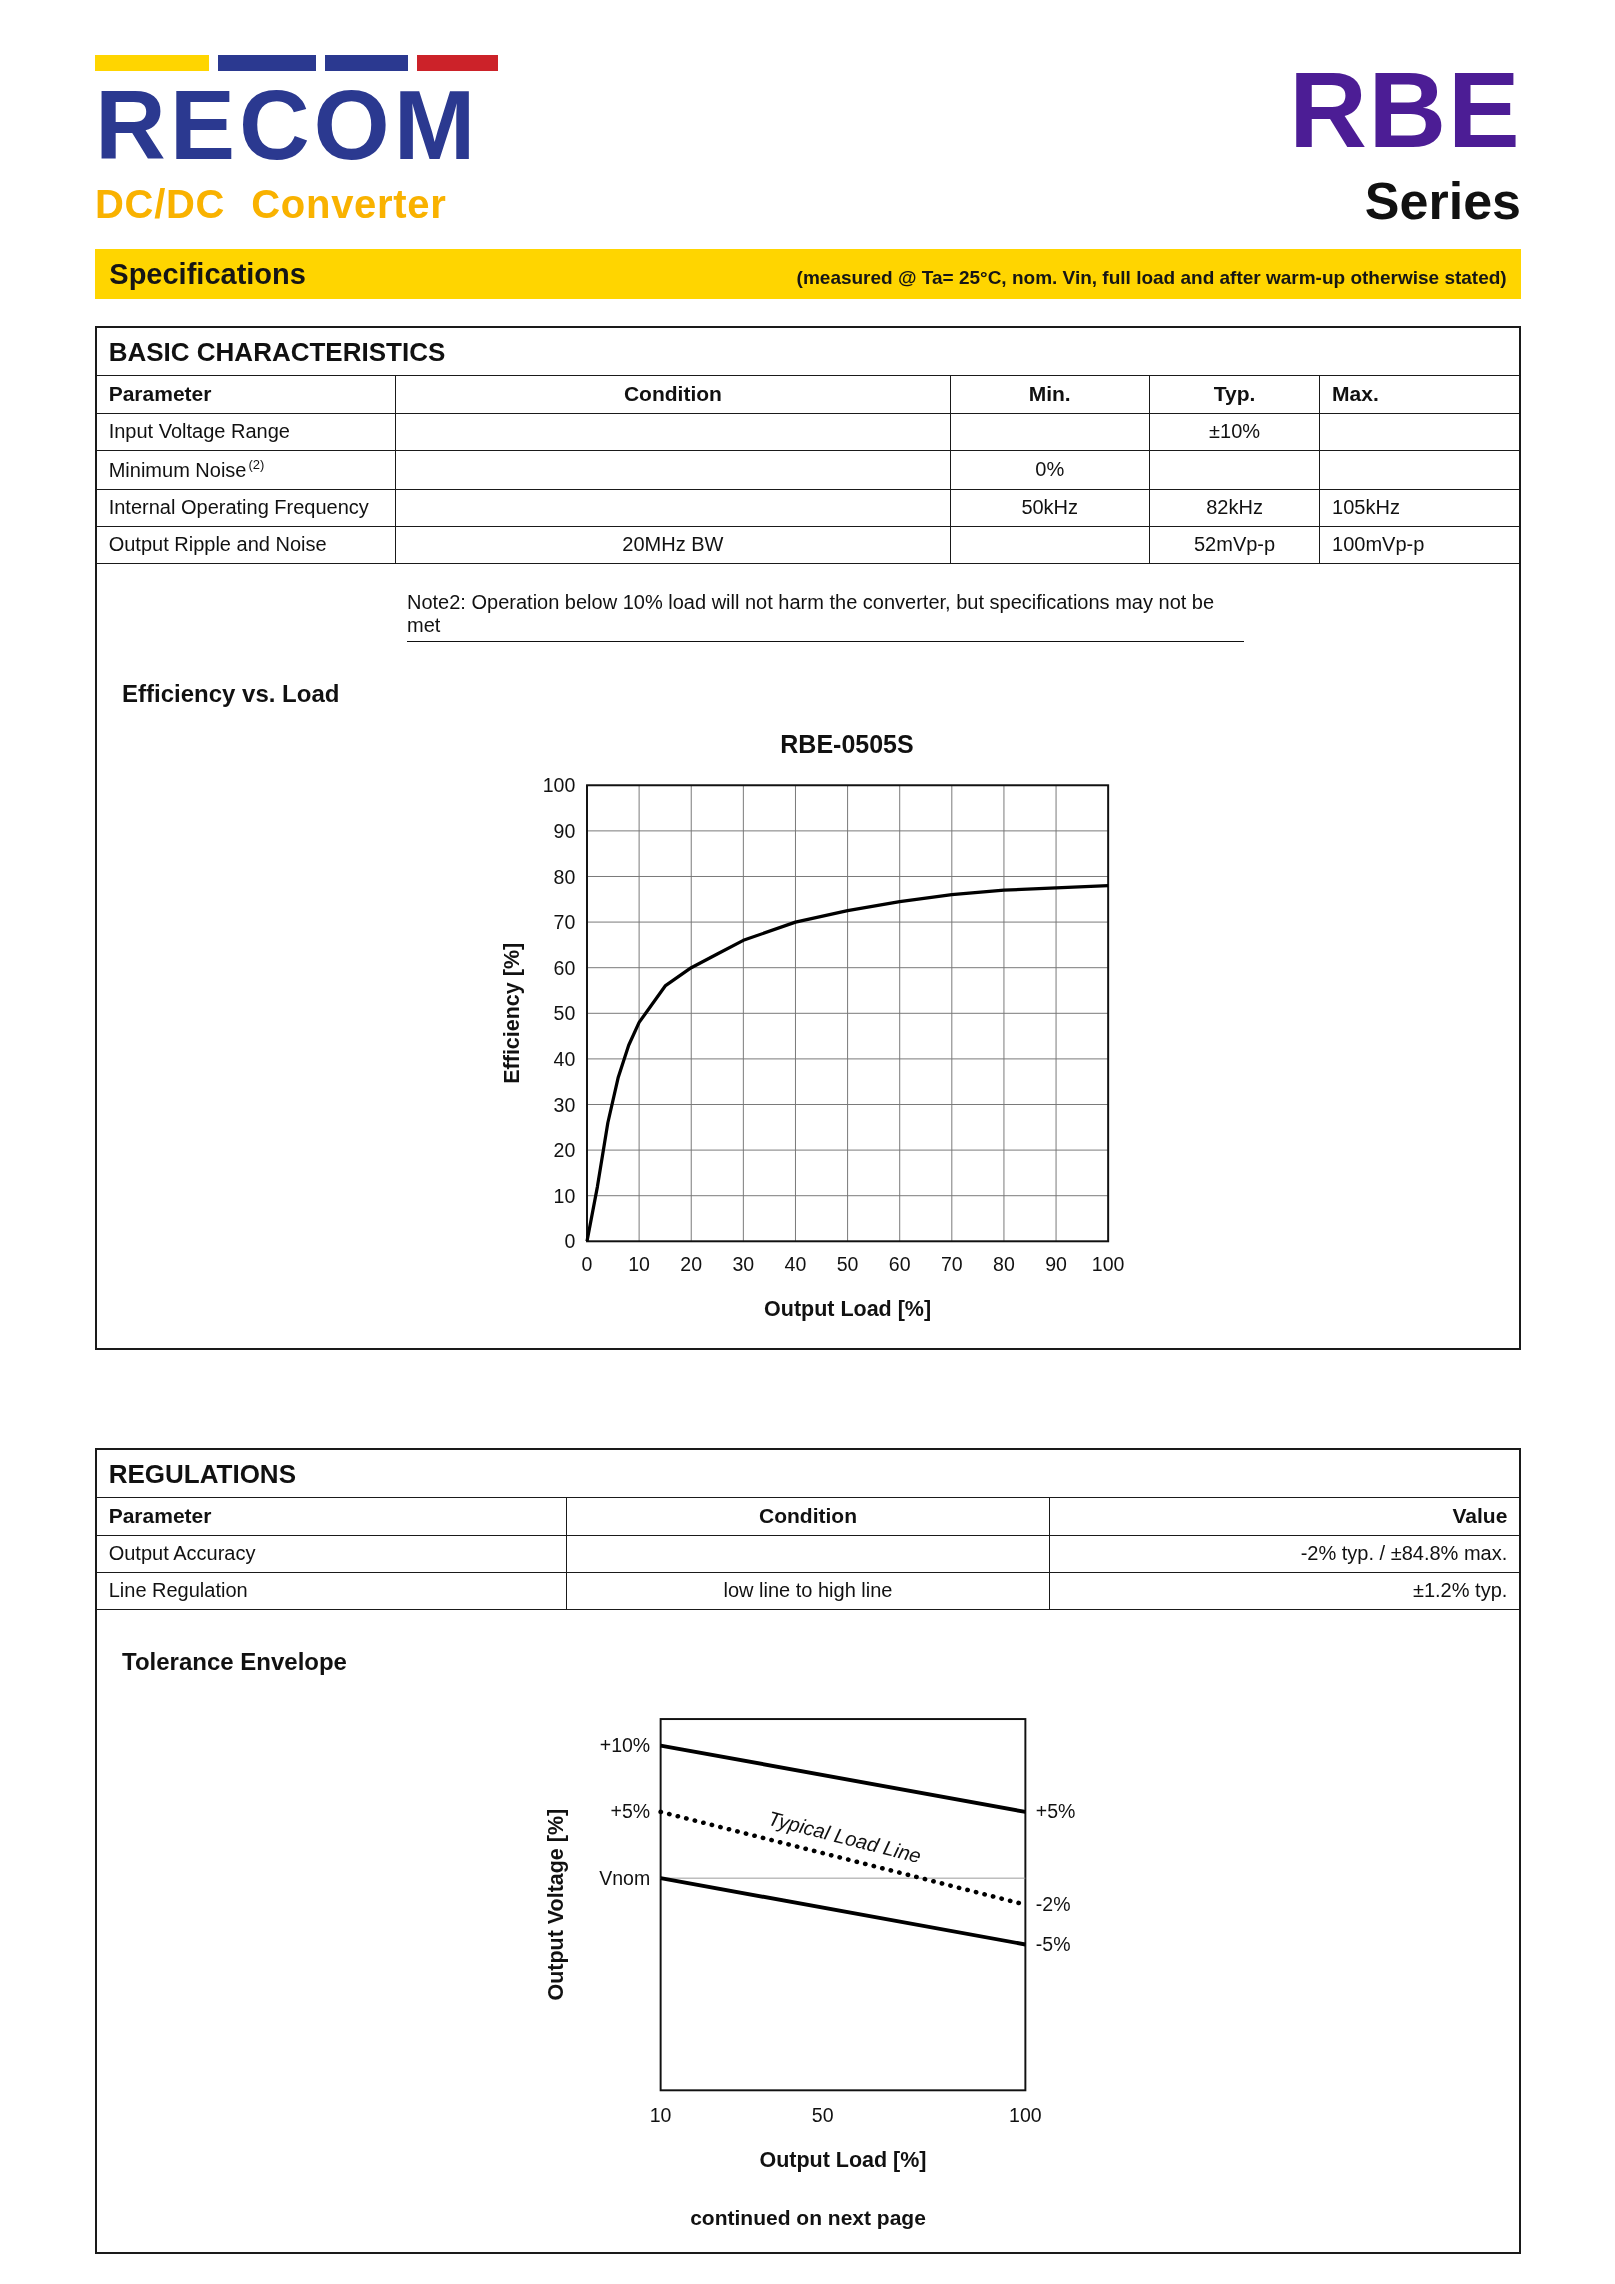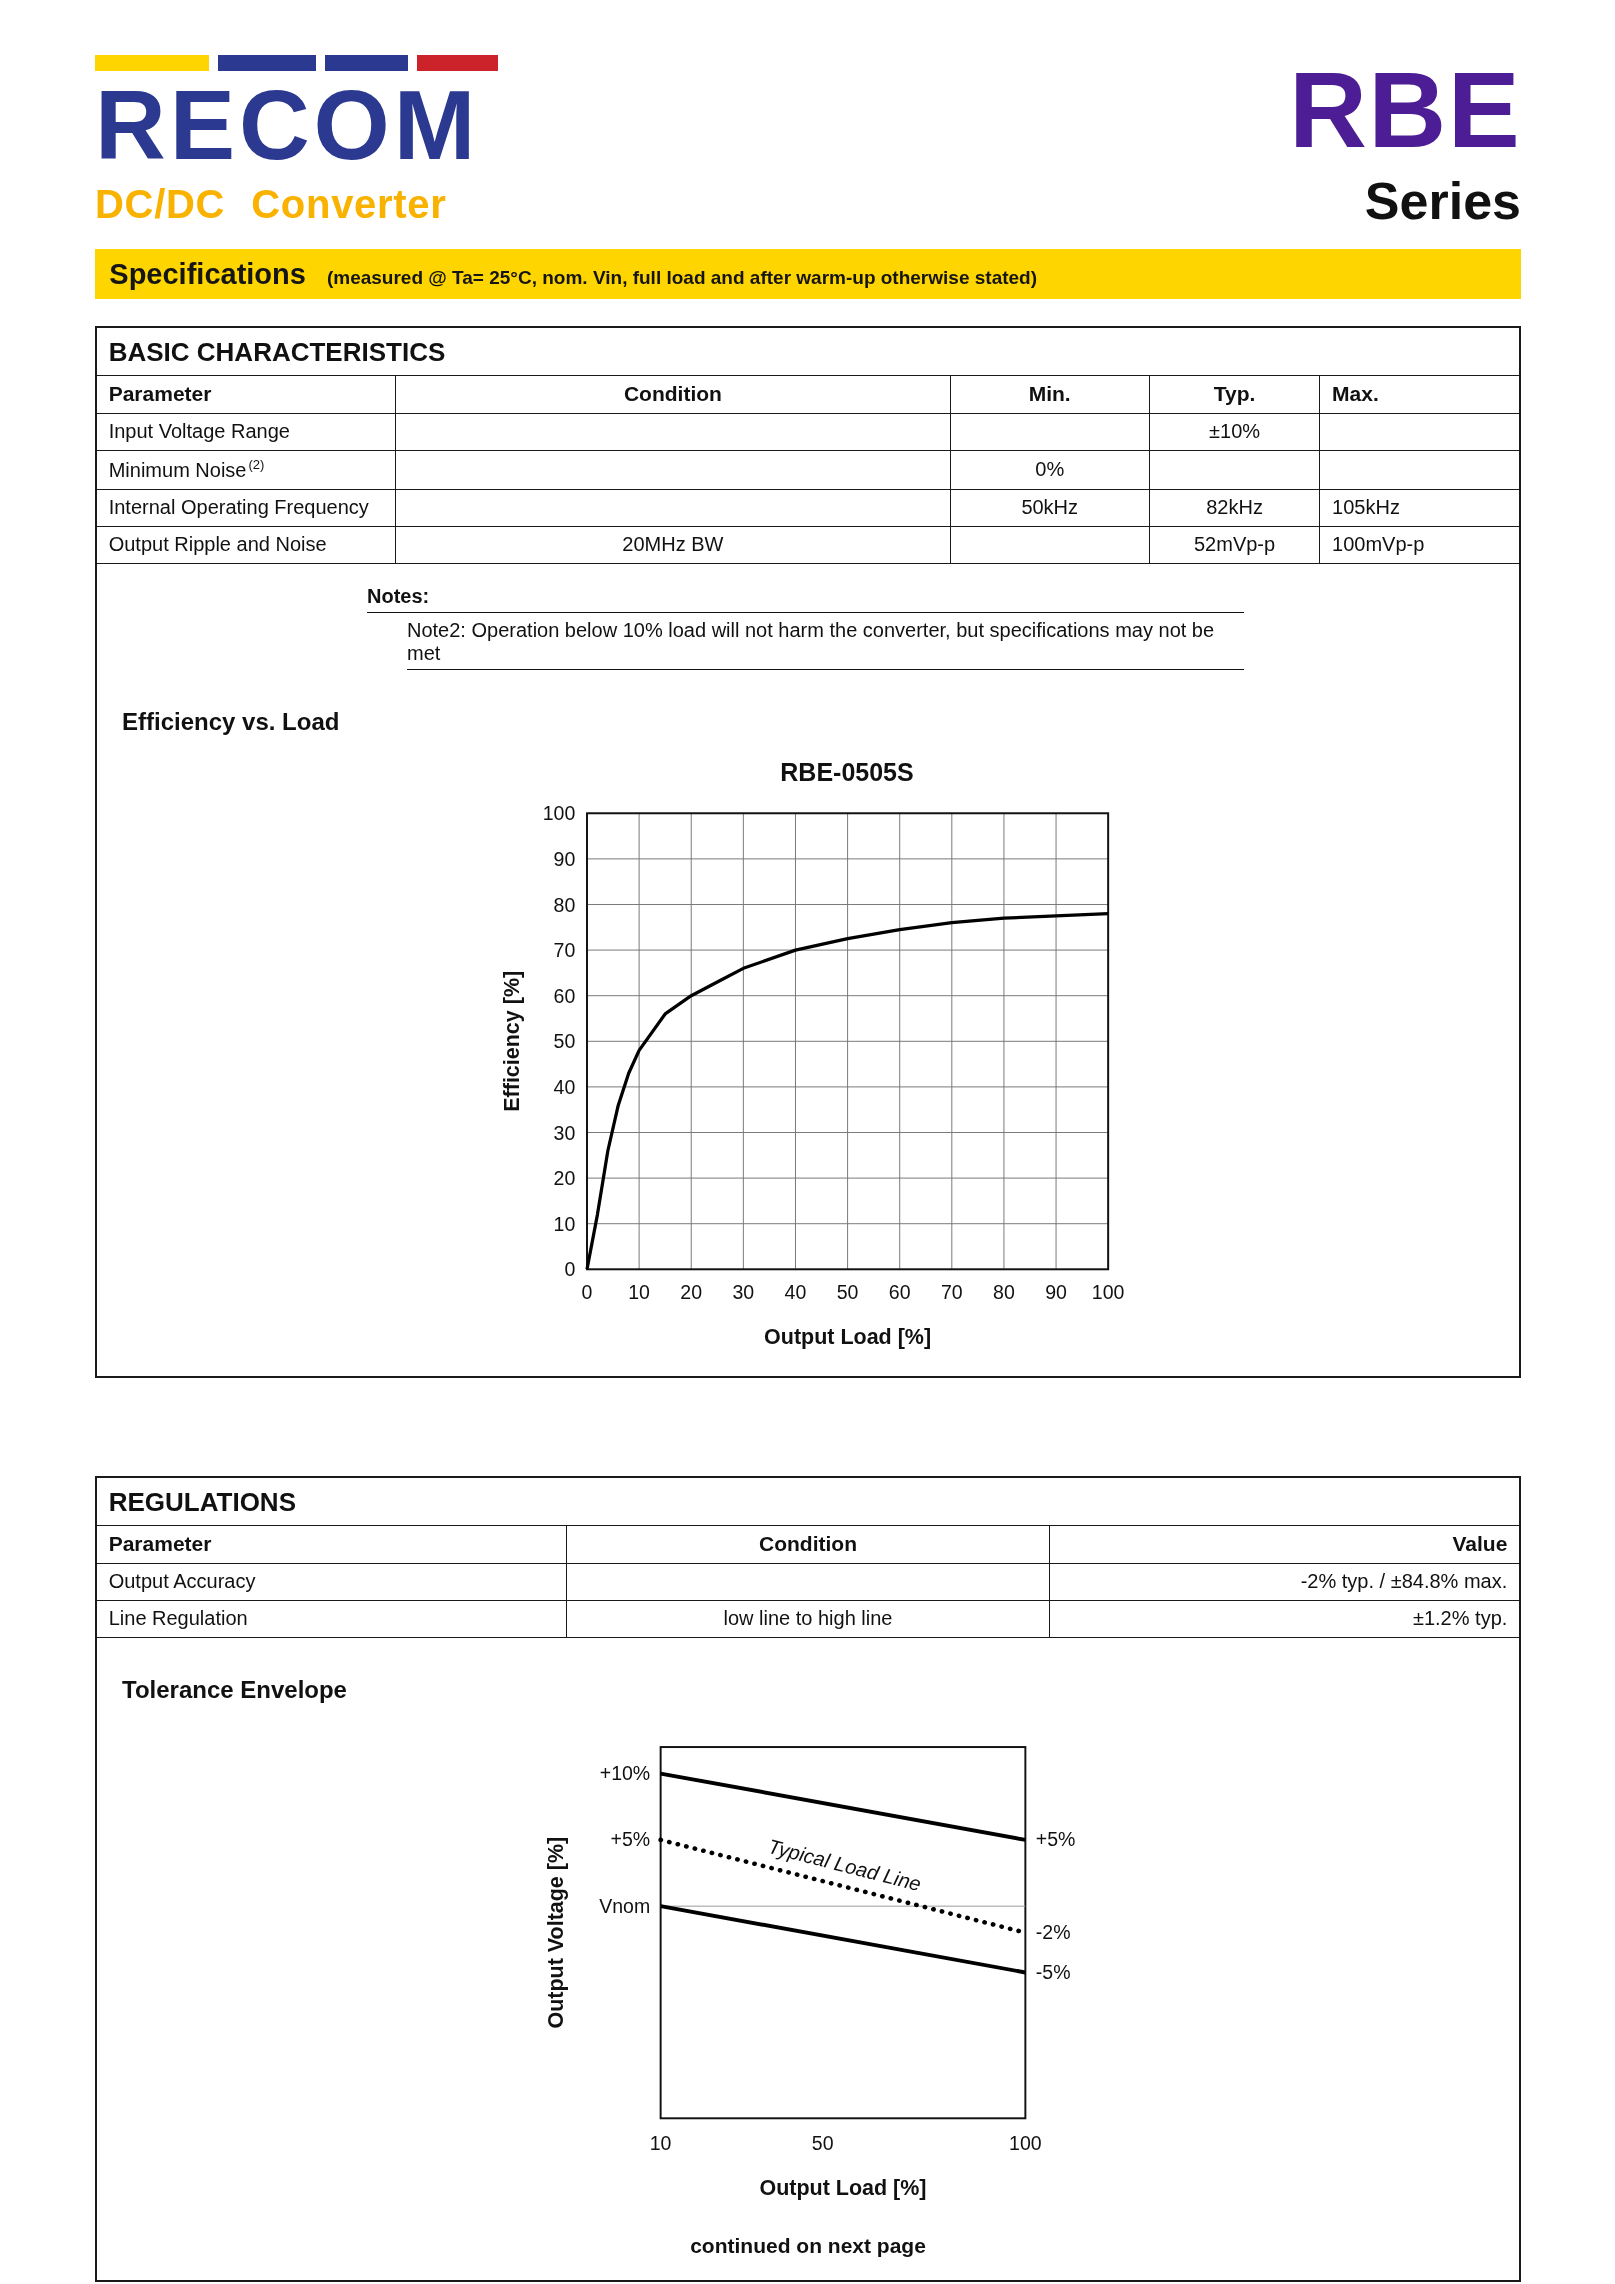--- a/index.html
+++ b/index.html
@@ -18,21 +18,21 @@
   .bar-red    { width:81px; background:var(--recom-red,#cc2229); }
   .logo-text { font-size:98px; line-height:1; font-weight:700; color:var(--recom-blue,#2b3990); letter-spacing:3.9px; }
   .logo-subtitle { margin-top:7.8px; font-size:40px; font-weight:700; color:var(--recom-gold,#f9b200);
                    letter-spacing:0.7px; word-spacing:14.3px; }
   .series-block { text-align:right; padding-top:3.9px; }
   .series-code { font-size:108px; font-weight:700; line-height:0.95; letter-spacing:1.3px; color:#4c1d95; }
   .series-label { font-size:52px; font-weight:700; margin-top:10px; }
 
   
   .spec-banner { margin-top:18px; background:var(--recom-yellow,#ffd500); padding:8.5px 14.3px;
-                 display:flex; align-items:baseline; gap:21px; }
+                 display:flex; align-items:baseline; gap:11px;justify-content:space-between; }
   .spec-title { font-size:29px; font-weight:700; color:#151515; }
   .spec-subtitle { font-size:19px; font-weight:700; color:#151515; }
 
   
   .box { border:2px solid #1a1a1a; margin-top:27px; padding-bottom:22px; }
   .box-title { font-size:26px; font-weight:700; padding:9px 11.7px 6.5px; }
 
   .data-table { width:100%; border-collapse:collapse; font-size:20px; }
   .data-table th, .data-table td { border:1.3px solid #1a1a1a; padding:6.5px 11.7px; height:37px; }
   .data-table tr > :first-child { border-left:none; }
@@ -137,21 +137,20 @@
           <td class="c-param">Output Ripple and Noise</td>
           <td class="c-cond">20MHz BW</td>
           <td class="c-min"></td>
           <td class="c-typ">52mVp-p</td>
           <td class="c-max">100mVp-p</td>
         </tr>
       </tbody>
     </table>
 
     <div class="notes">
-      <div class="notes-label">Notes:</div>
       <div class="note-text">Note2: Operation below 10% load will not harm the converter, but specifications may not be met</div>
     </div>
 
     <h3 class="chart-heading">Efficiency vs. Load</h3>
 
     <div class="chart1-wrap">
       <div class="chart-title">RBE-0505S</div>
       <svg class="chart" width="639" height="557" viewBox="0 0 980 855">
           <line x1="150" y1="25" x2="150" y2="725" class="grid"></line>
           <line x1="230" y1="25" x2="230" y2="725" class="grid"></line>

